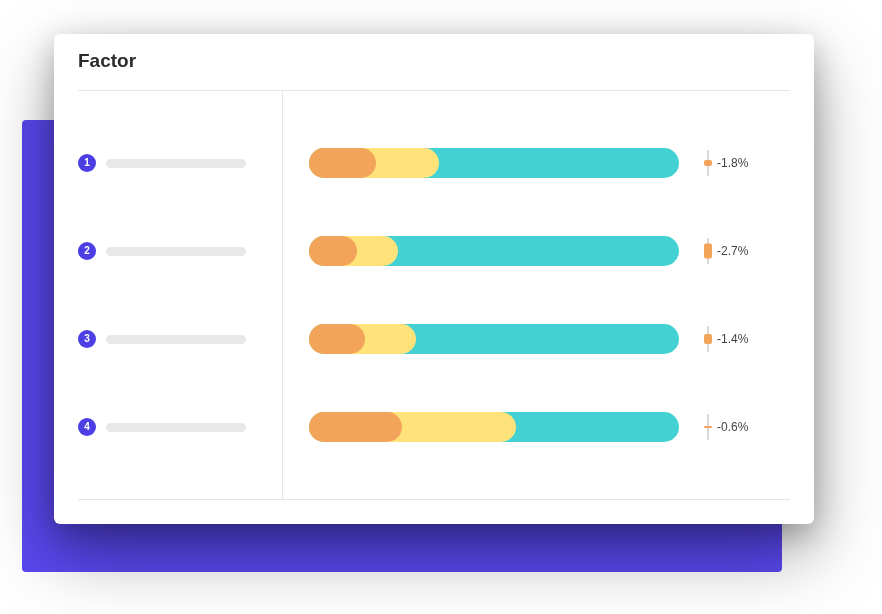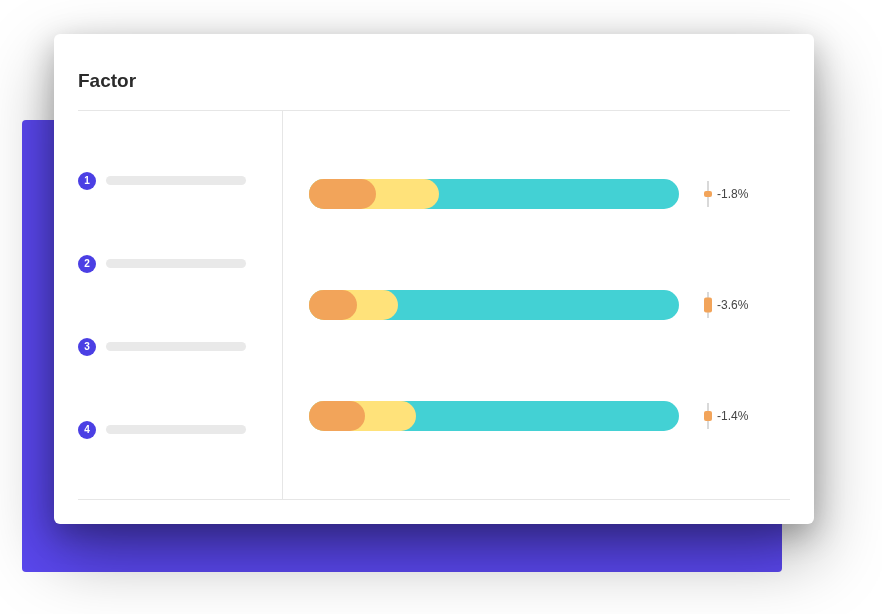--- a/index.html
+++ b/index.html
@@ -25,21 +25,21 @@
     top: 34px;
     width: 760px;
     height: 490px;
     background: #ffffff;
     border-radius: 6px;
     box-shadow: 0 30px 70px rgba(0,0,0,0.35), 0 10px 30px rgba(0,0,0,0.25);
     display: flex;
     flex-direction: column;
   }
   .card-header {
-    padding: 36px 30px 18px 24px;
+    padding: 16px 30px 18px 24px;
   }
   .card-title {
     font-size: 19px;
     font-weight: 700;
     color: #2b2b2b;
   }
   .card-hr {
     height: 1px;
     background: #e6e6e6;
     margin: 0 24px;
@@ -191,37 +191,50 @@
         <div class="row">
           <div class="bar">
             <div class="seg seg-c" style="left:0;width:100%;"></div>
             <div class="seg seg-y" style="left:0;width:24%;"></div>
             <div class="seg seg-o" style="left:0;width:13%;"></div>
           </div>
           <div class="metric">
             <div class="tick">
               <div class="tick-bar" style="height:15px;"></div>
             </div>
-            <span class="pct">-3.6%</span>
+            <span class="pct">-2.7%</span>
           </div>
         </div>
 
         <div class="row">
           <div class="bar">
             <div class="seg seg-c" style="left:0;width:100%;"></div>
             <div class="seg seg-y" style="left:0;width:29%;"></div>
             <div class="seg seg-o" style="left:0;width:15%;"></div>
           </div>
           <div class="metric">
             <div class="tick">
               <div class="tick-bar" style="height:10px;"></div>
             </div>
             <span class="pct">-1.4%</span>
           </div>
         </div>
 
+        <div class="row">
+          <div class="bar">
+            <div class="seg seg-c" style="left:0;width:100%;"></div>
+            <div class="seg seg-y" style="left:0;width:56%;"></div>
+            <div class="seg seg-o" style="left:0;width:25%;"></div>
+          </div>
+          <div class="metric">
+            <div class="tick">
+              <div class="tick-bar" style="height:2px;"></div>
+            </div>
+            <span class="pct">-0.6%</span>
+          </div>
+        </div>
 
       </div>
     </div>
 
     <div class="card-footer-hr"></div>
   </div>
 </div>
 
 </body></html>

